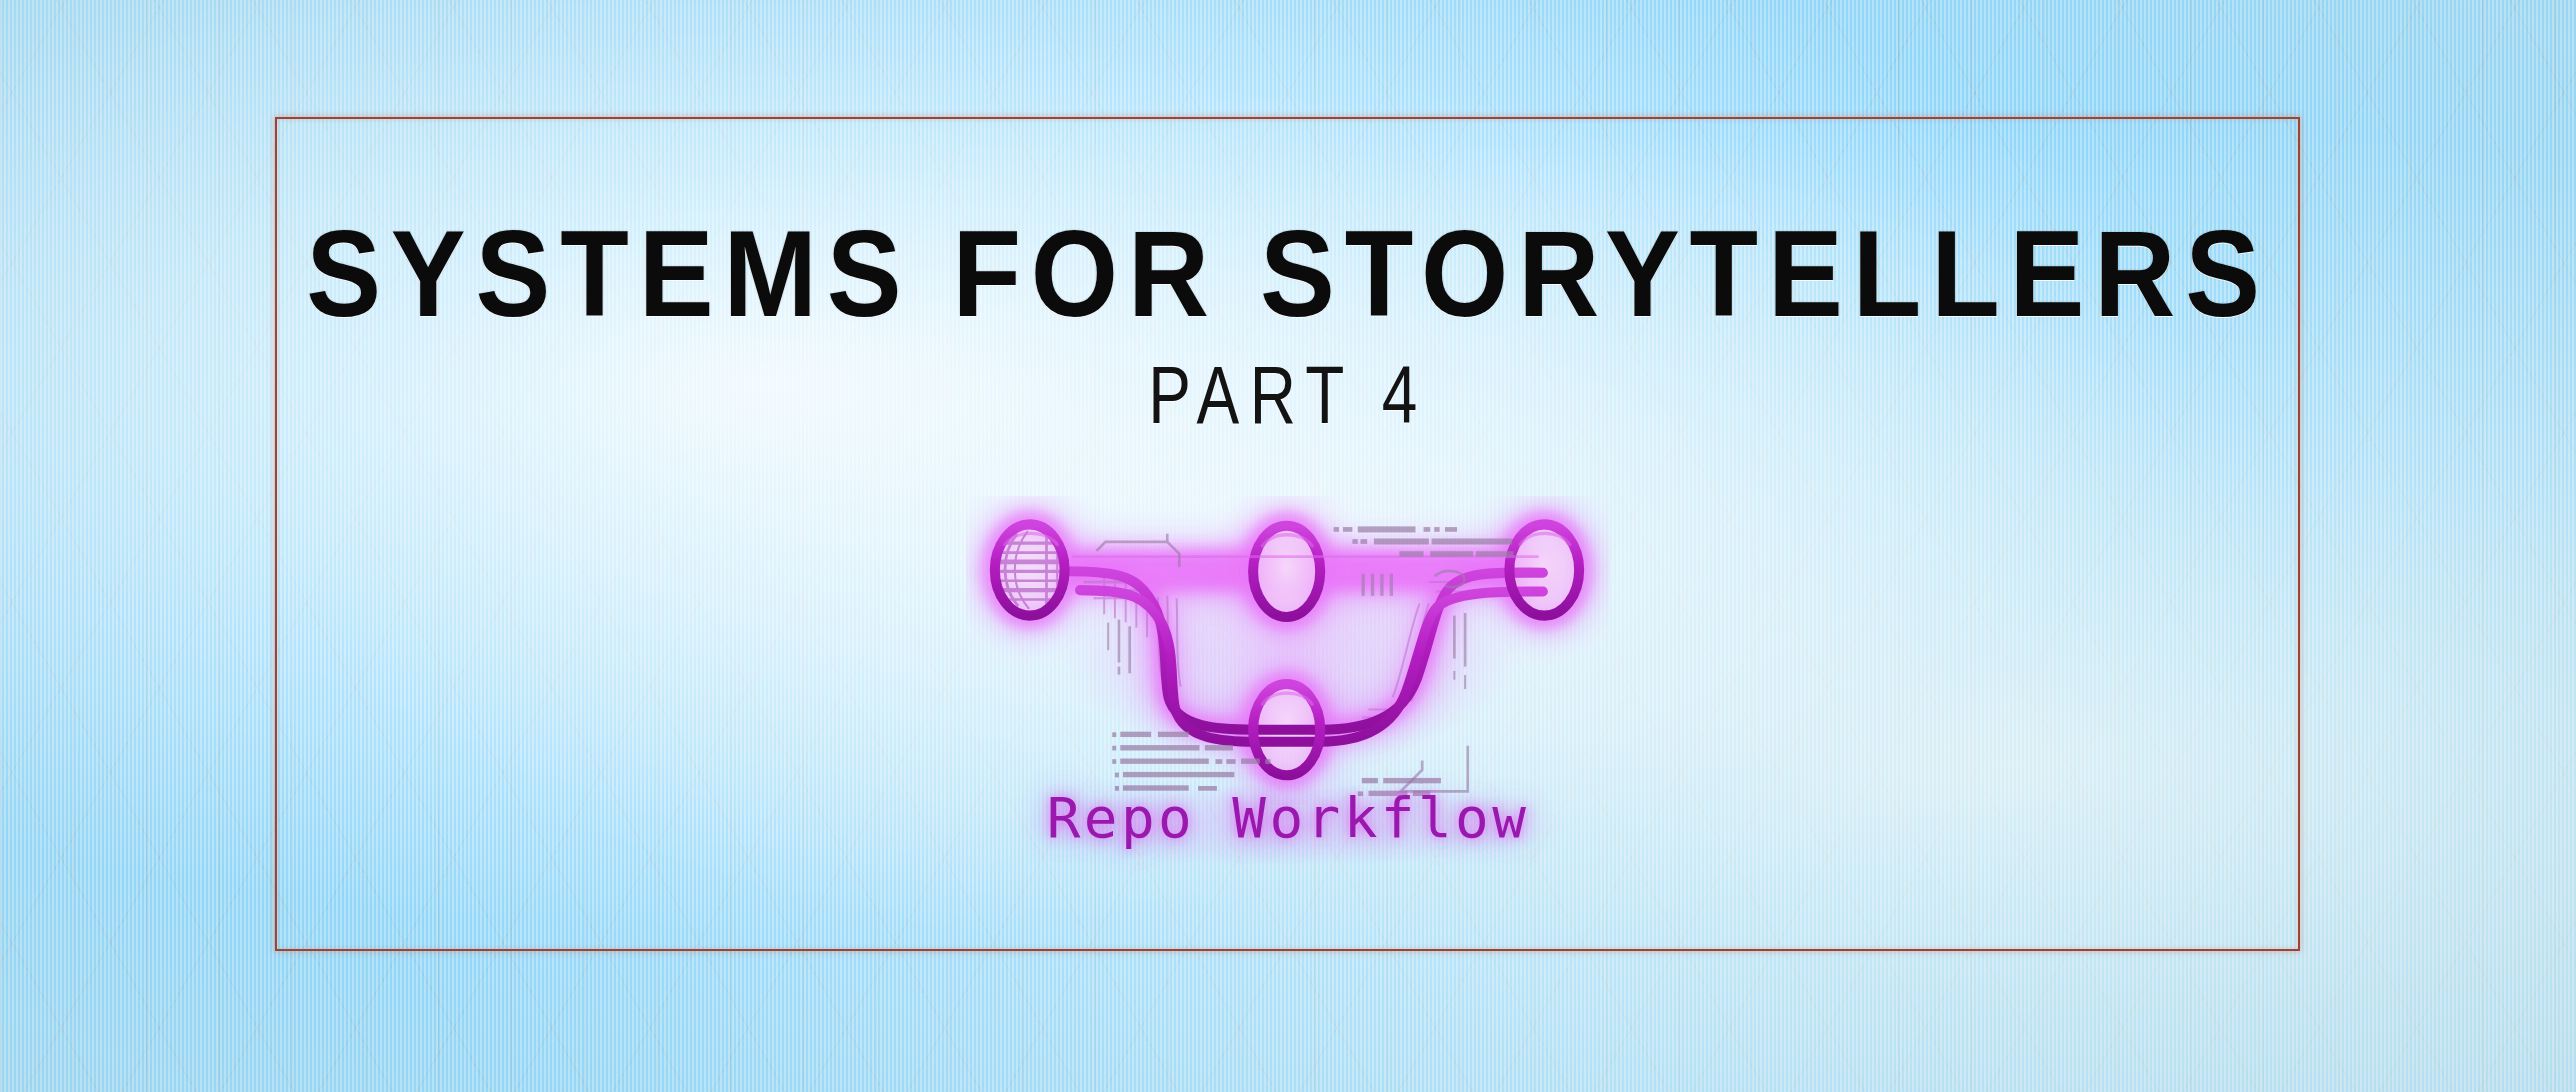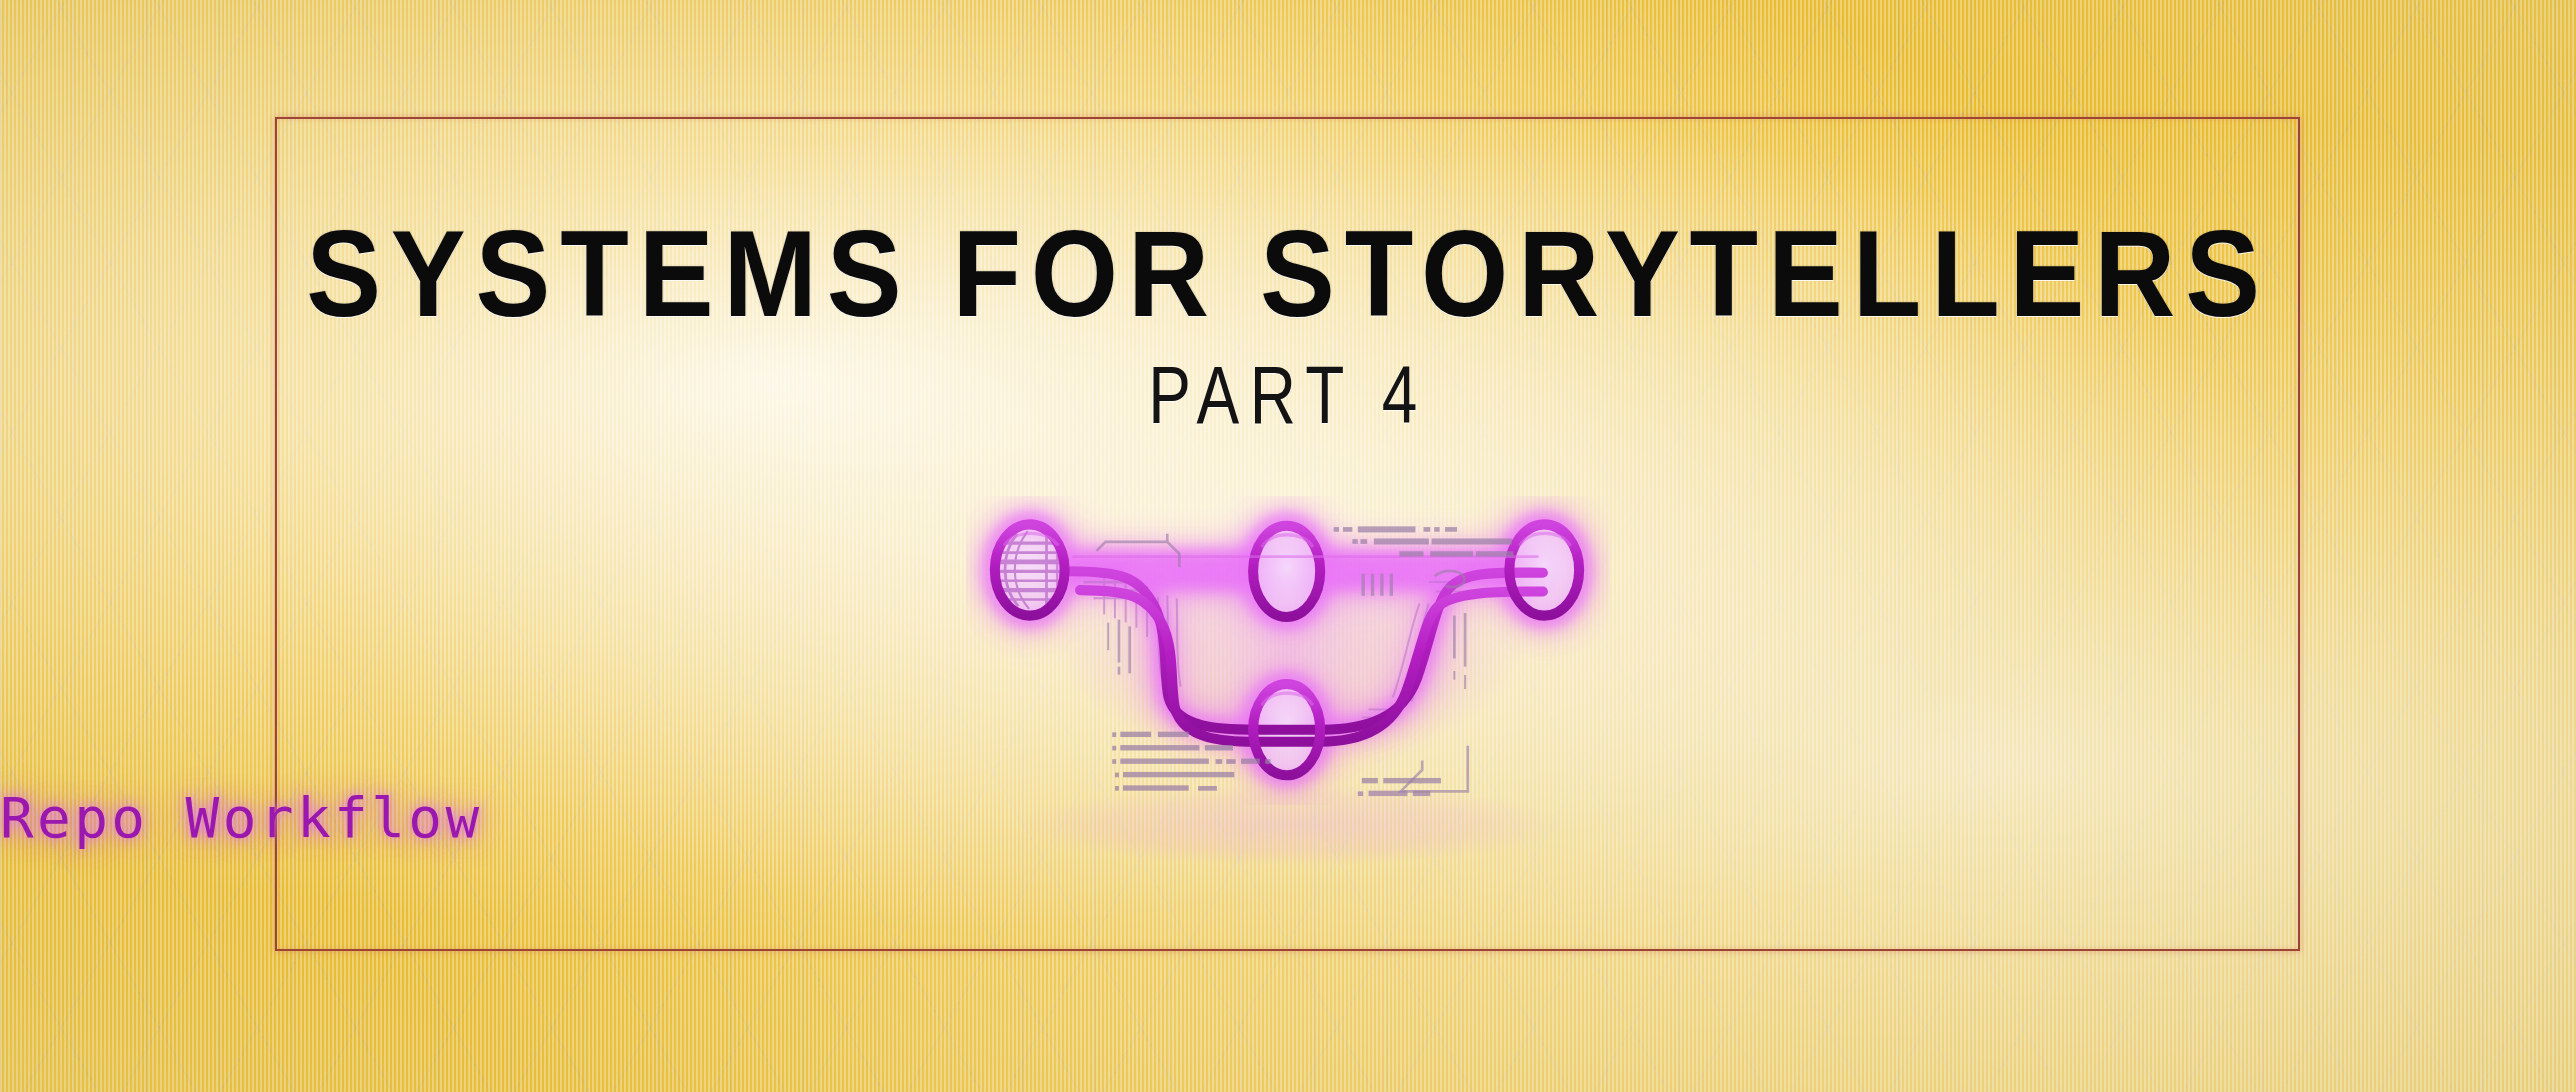--- a/index.html
+++ b/index.html
@@ -5,21 +5,21 @@
   html, body {
     margin: 0;
     padding: 0;
     background: #f2f2ef;
   }
   #stage {
     position: relative;
     width: 2576px;
     height: 1093px;
     overflow: hidden;
-    background-color: #eab308;
+    background-color: #7dd3fc;
     font-family: "Liberation Sans", sans-serif;
   }
 
   
   .bg-layer {
     position: absolute;
     inset: 0;
     pointer-events: none;
   }
   .bg-verticals {
@@ -133,20 +133,21 @@
     height: 309px;
   }
   .emblem svg { display: block; width: 100%; height: 100%; }
 
   
   .caption {
     position: absolute;
     top: 790px;
     left: 0;
     right: 0;
+    text-align: center;
     font-family: "DejaVu Sans Mono", "Liberation Mono", monospace;
     font-size: 56px;
     letter-spacing: 3.4px;
     line-height: 1;
     font-weight: 400;
     color: #9b18ae;
     text-shadow:
       0 0 10.7px rgba(225,110,245,0.85),
       0 0 23px rgba(210,90,235,0.55),
       0 0 39px rgba(200,70,225,0.32);

